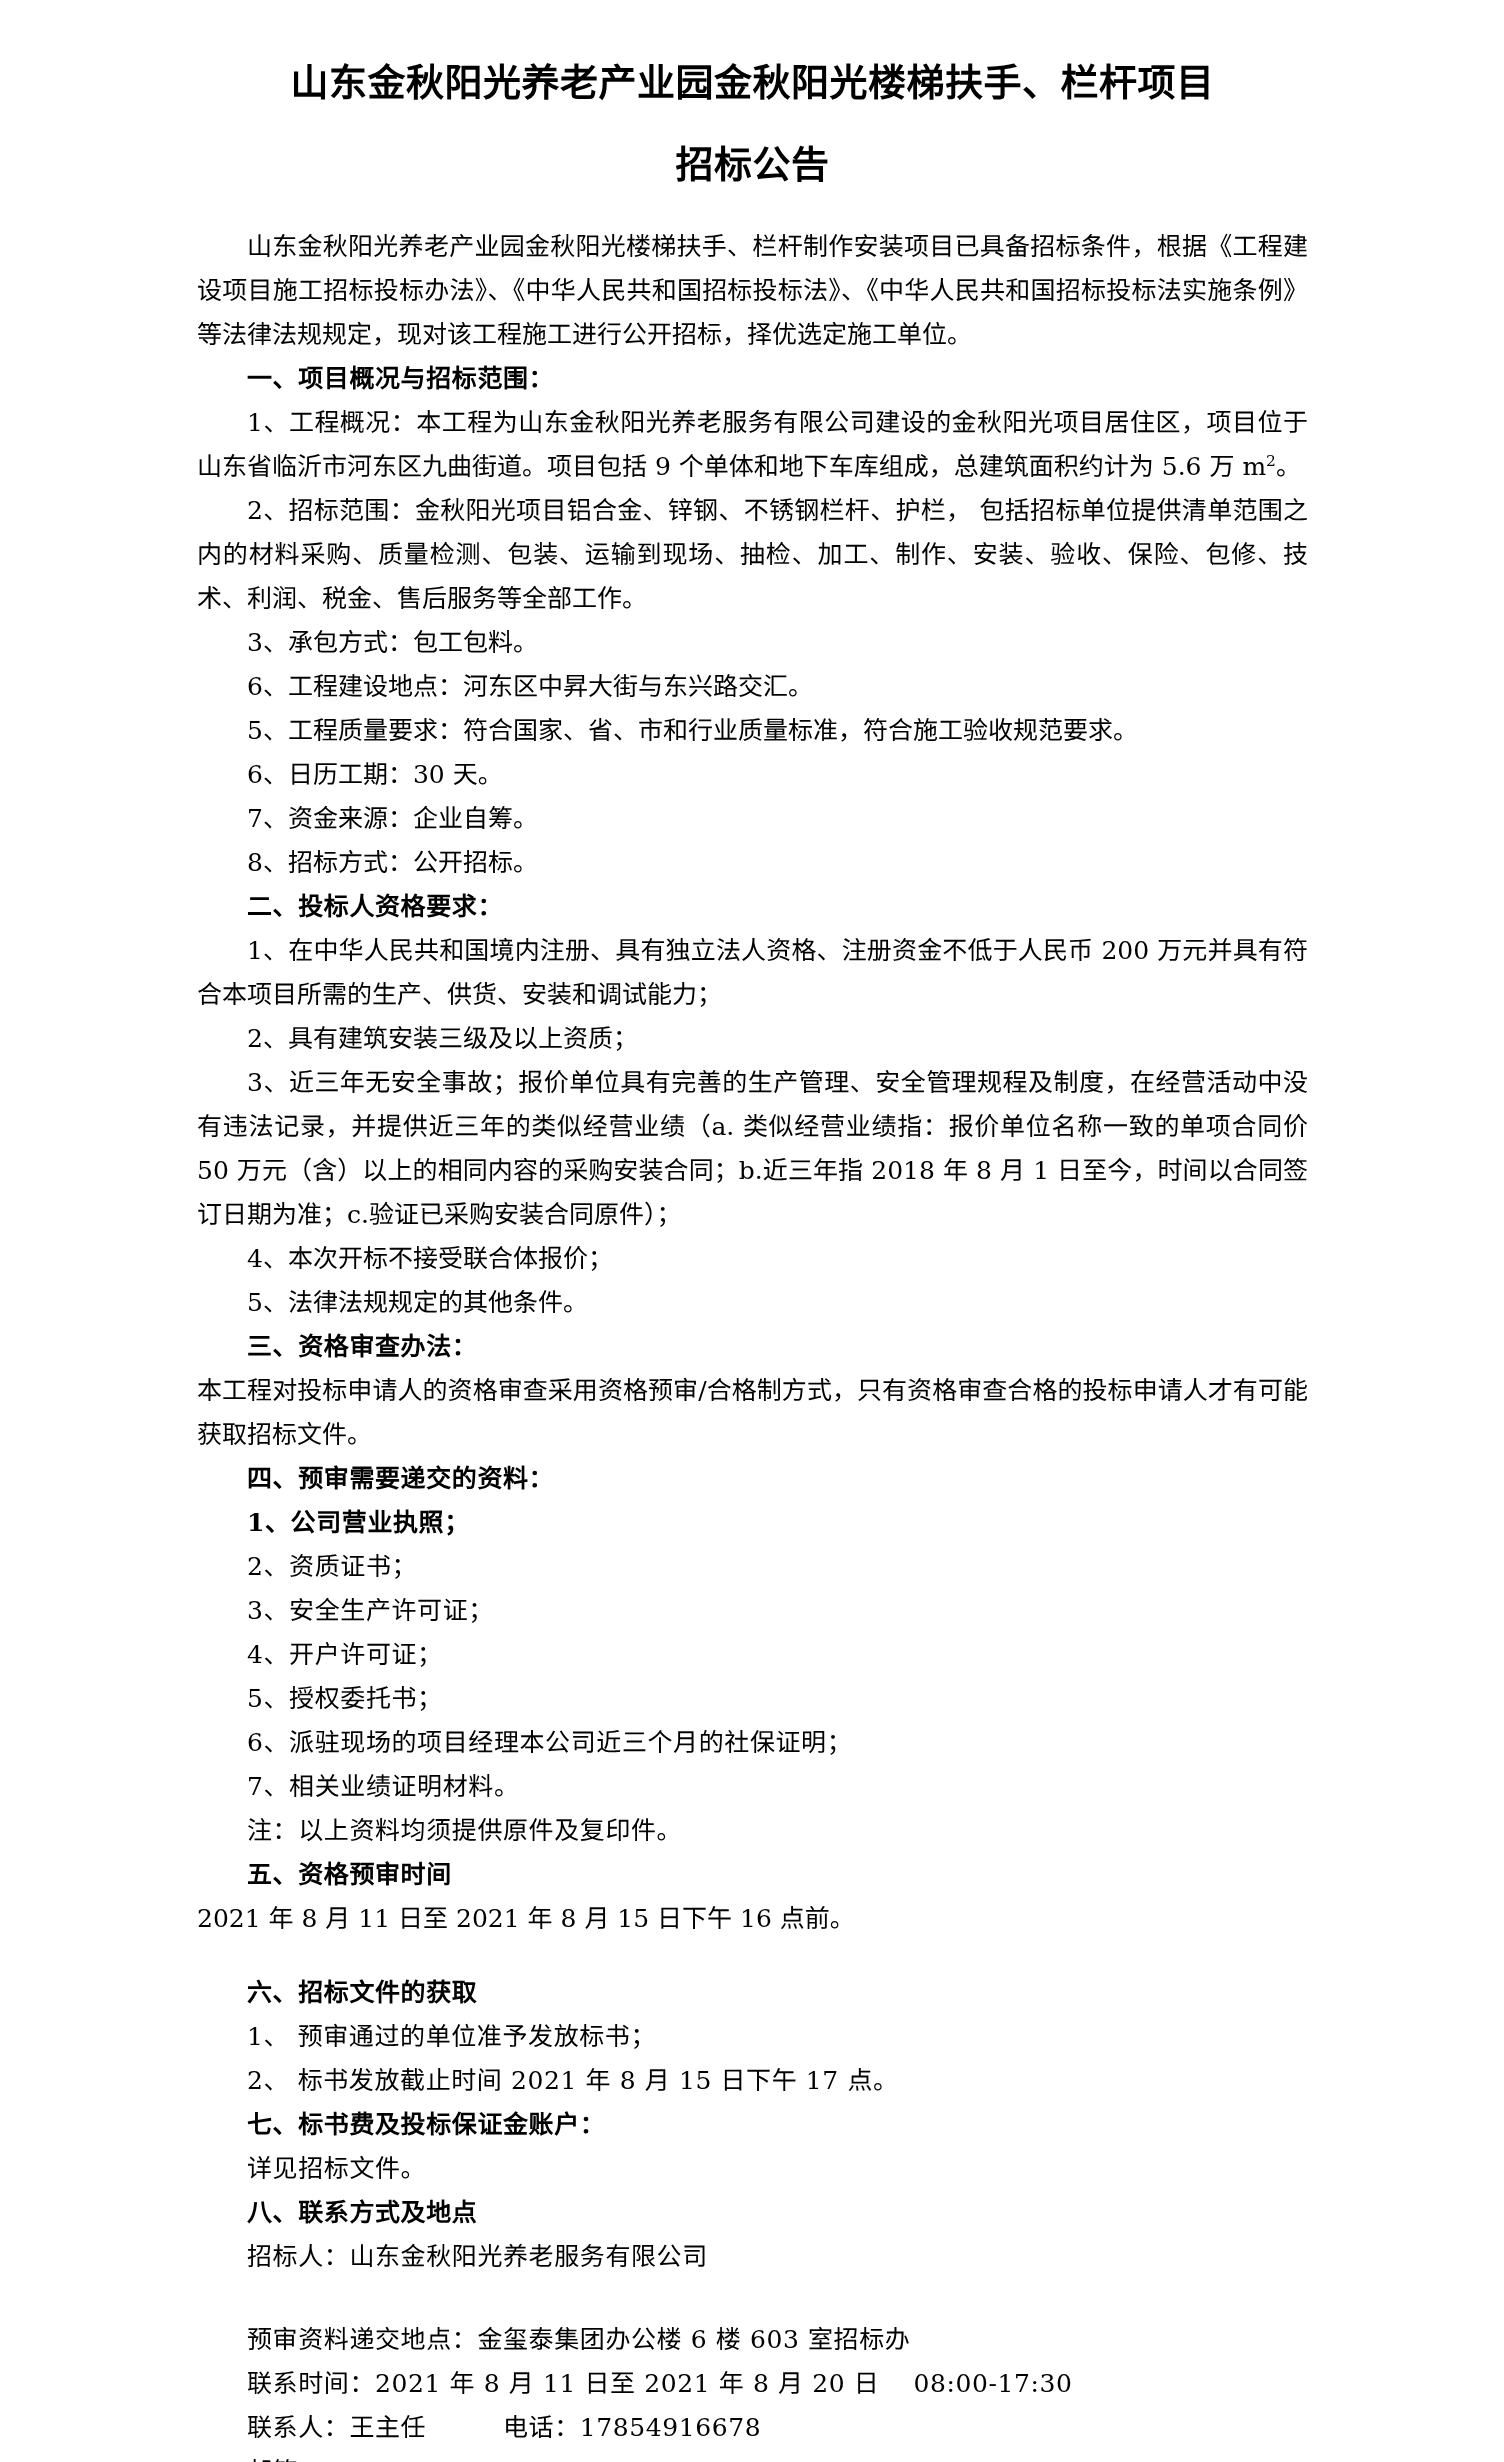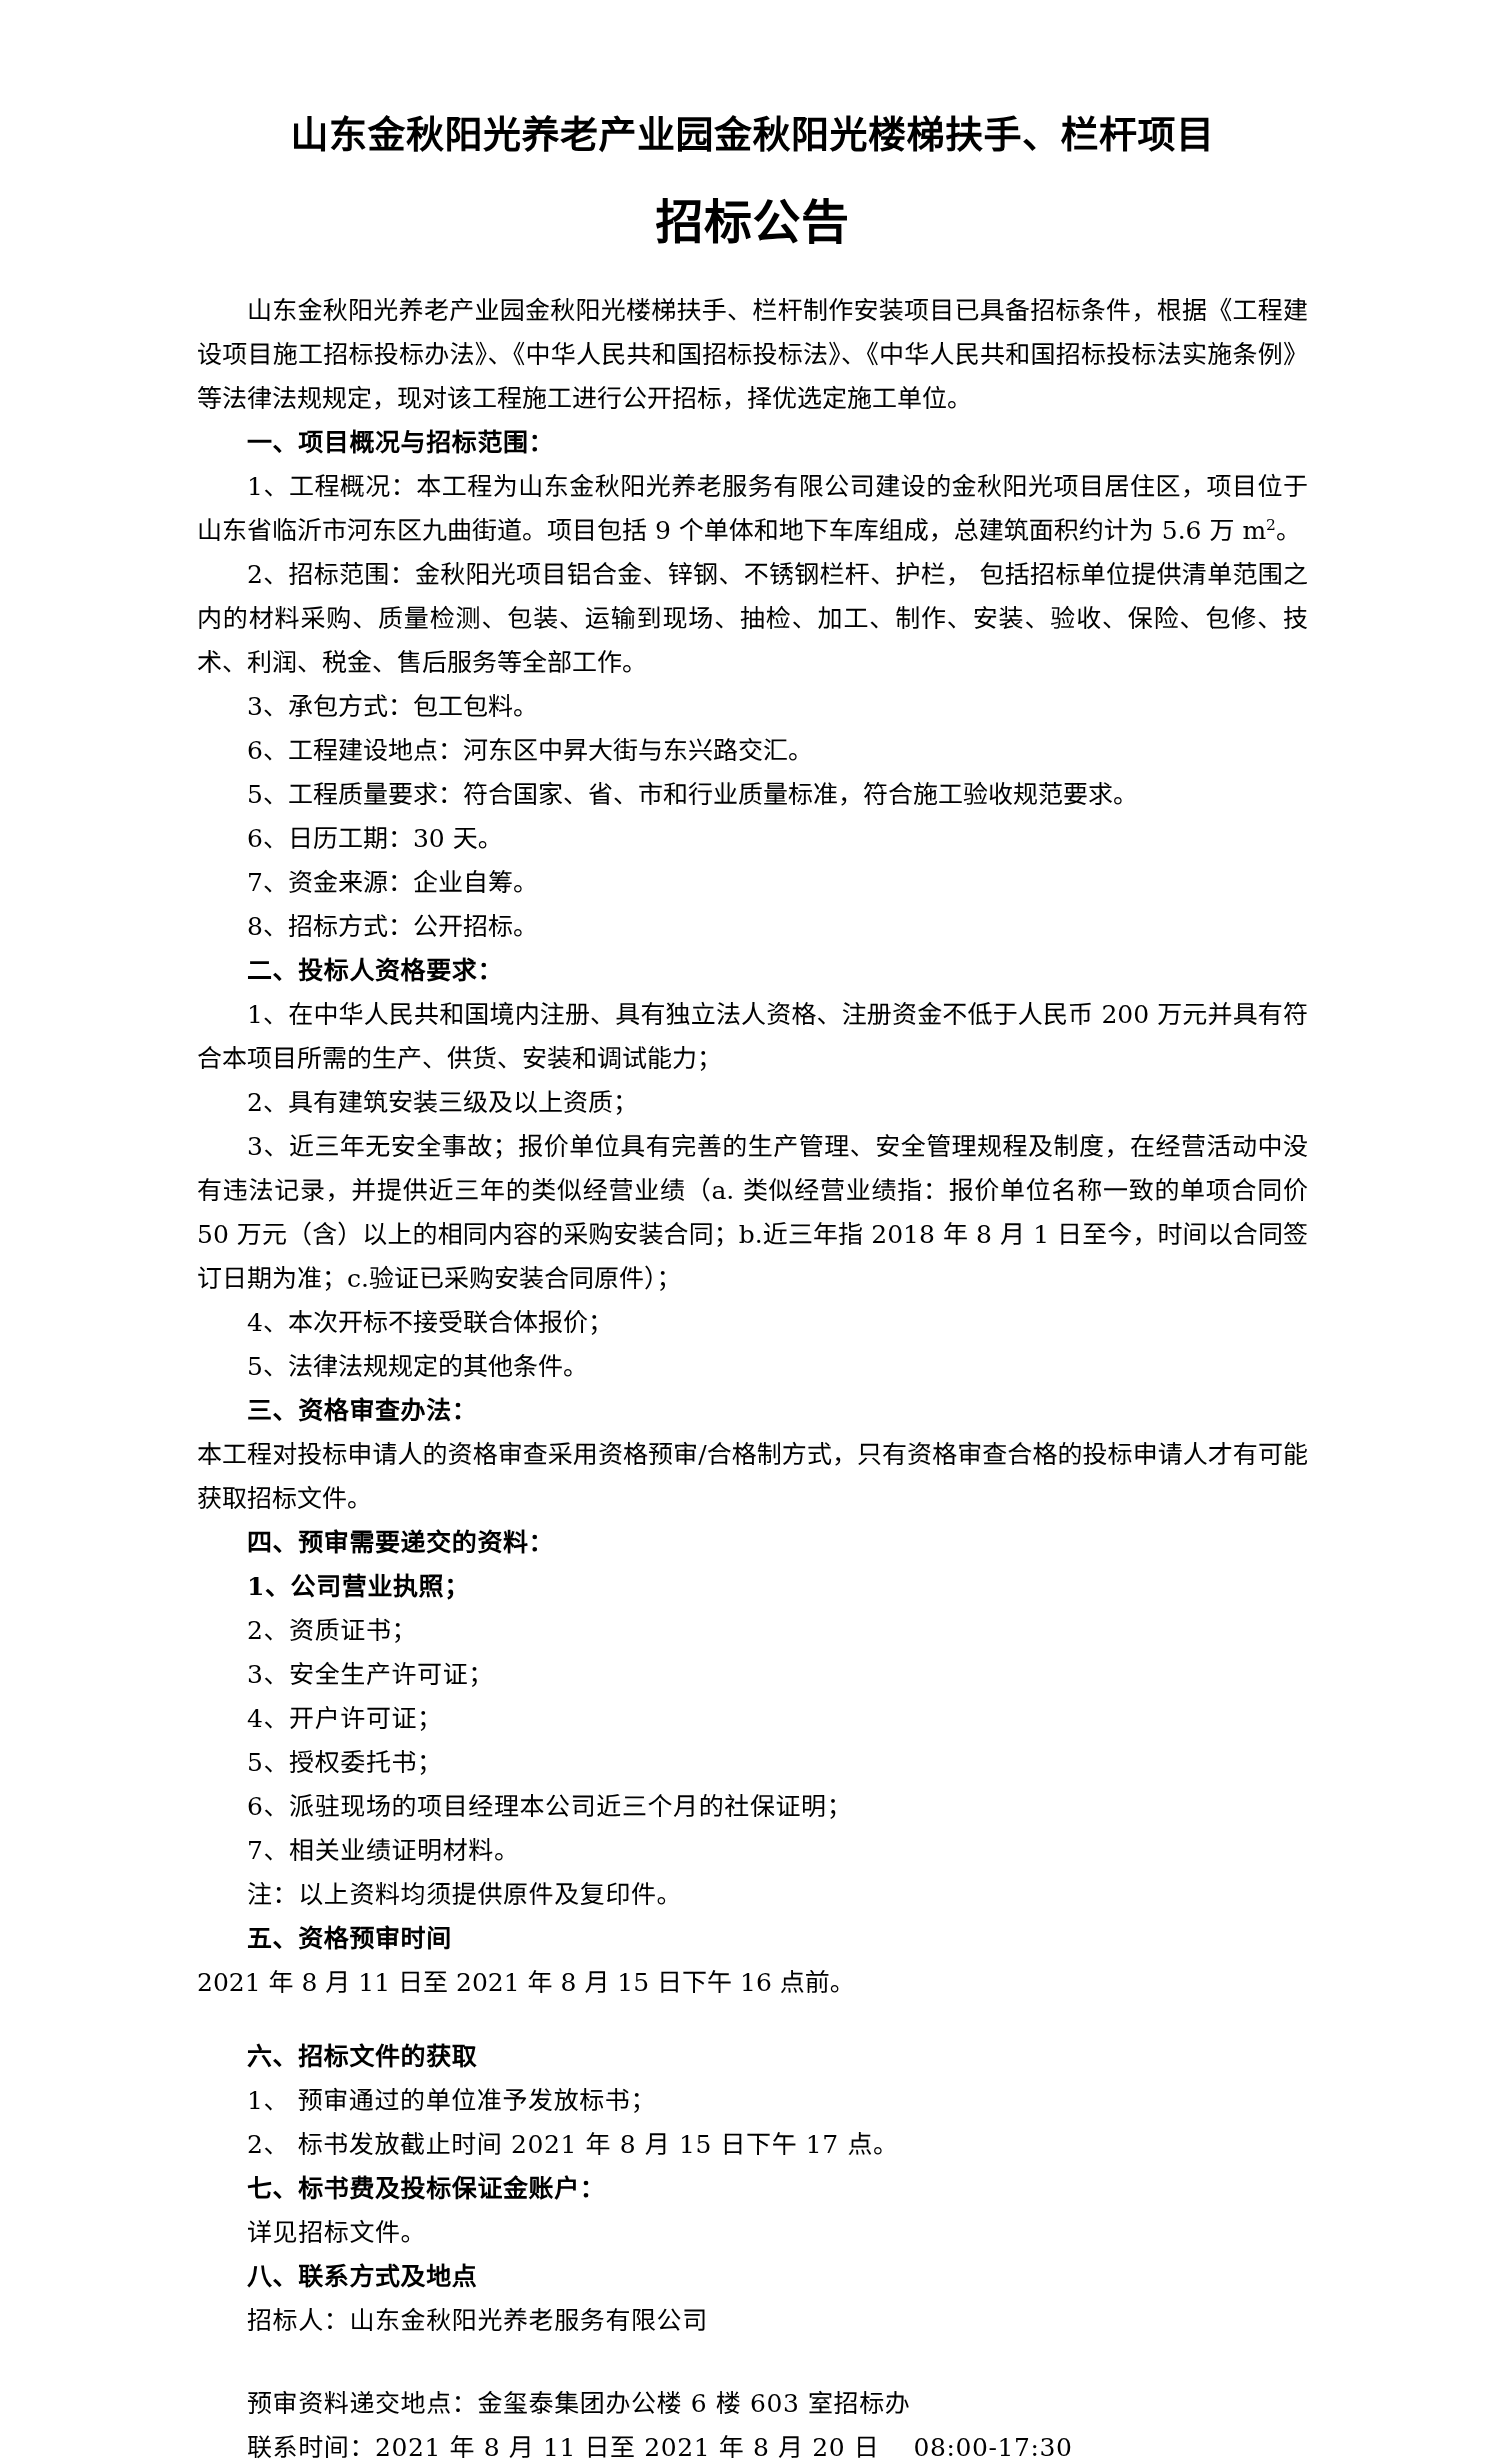--- a/index.html
+++ b/index.html
@@ -28,35 +28,35 @@
 
   .doc-body {
     position: absolute;
     left: 197px;
     top: 0;
     width: 1111px;
   }
 
   
   .title-block {
-    padding-top: 112px;
+    padding-top: 60px;
   }
   .doc-title {
     font-family: "DejaVu Serif", "Liberation Serif", serif;
     font-weight: bold;
     font-size: 38px;
     line-height: 1.2;
     text-align: center;
     letter-spacing: 0.5px;
     margin: 0;
   }
   .doc-subtitle {
     font-family: "DejaVu Serif", "Liberation Serif", serif;
     font-weight: bold;
-    font-size: 48px;
+    font-size: 38px;
     line-height: 1.2;
     text-align: center;
     letter-spacing: 0.5px;
     margin: 0;
     padding-top: 36px;
   }
 
   
   .content {
     padding-top: 38px;

